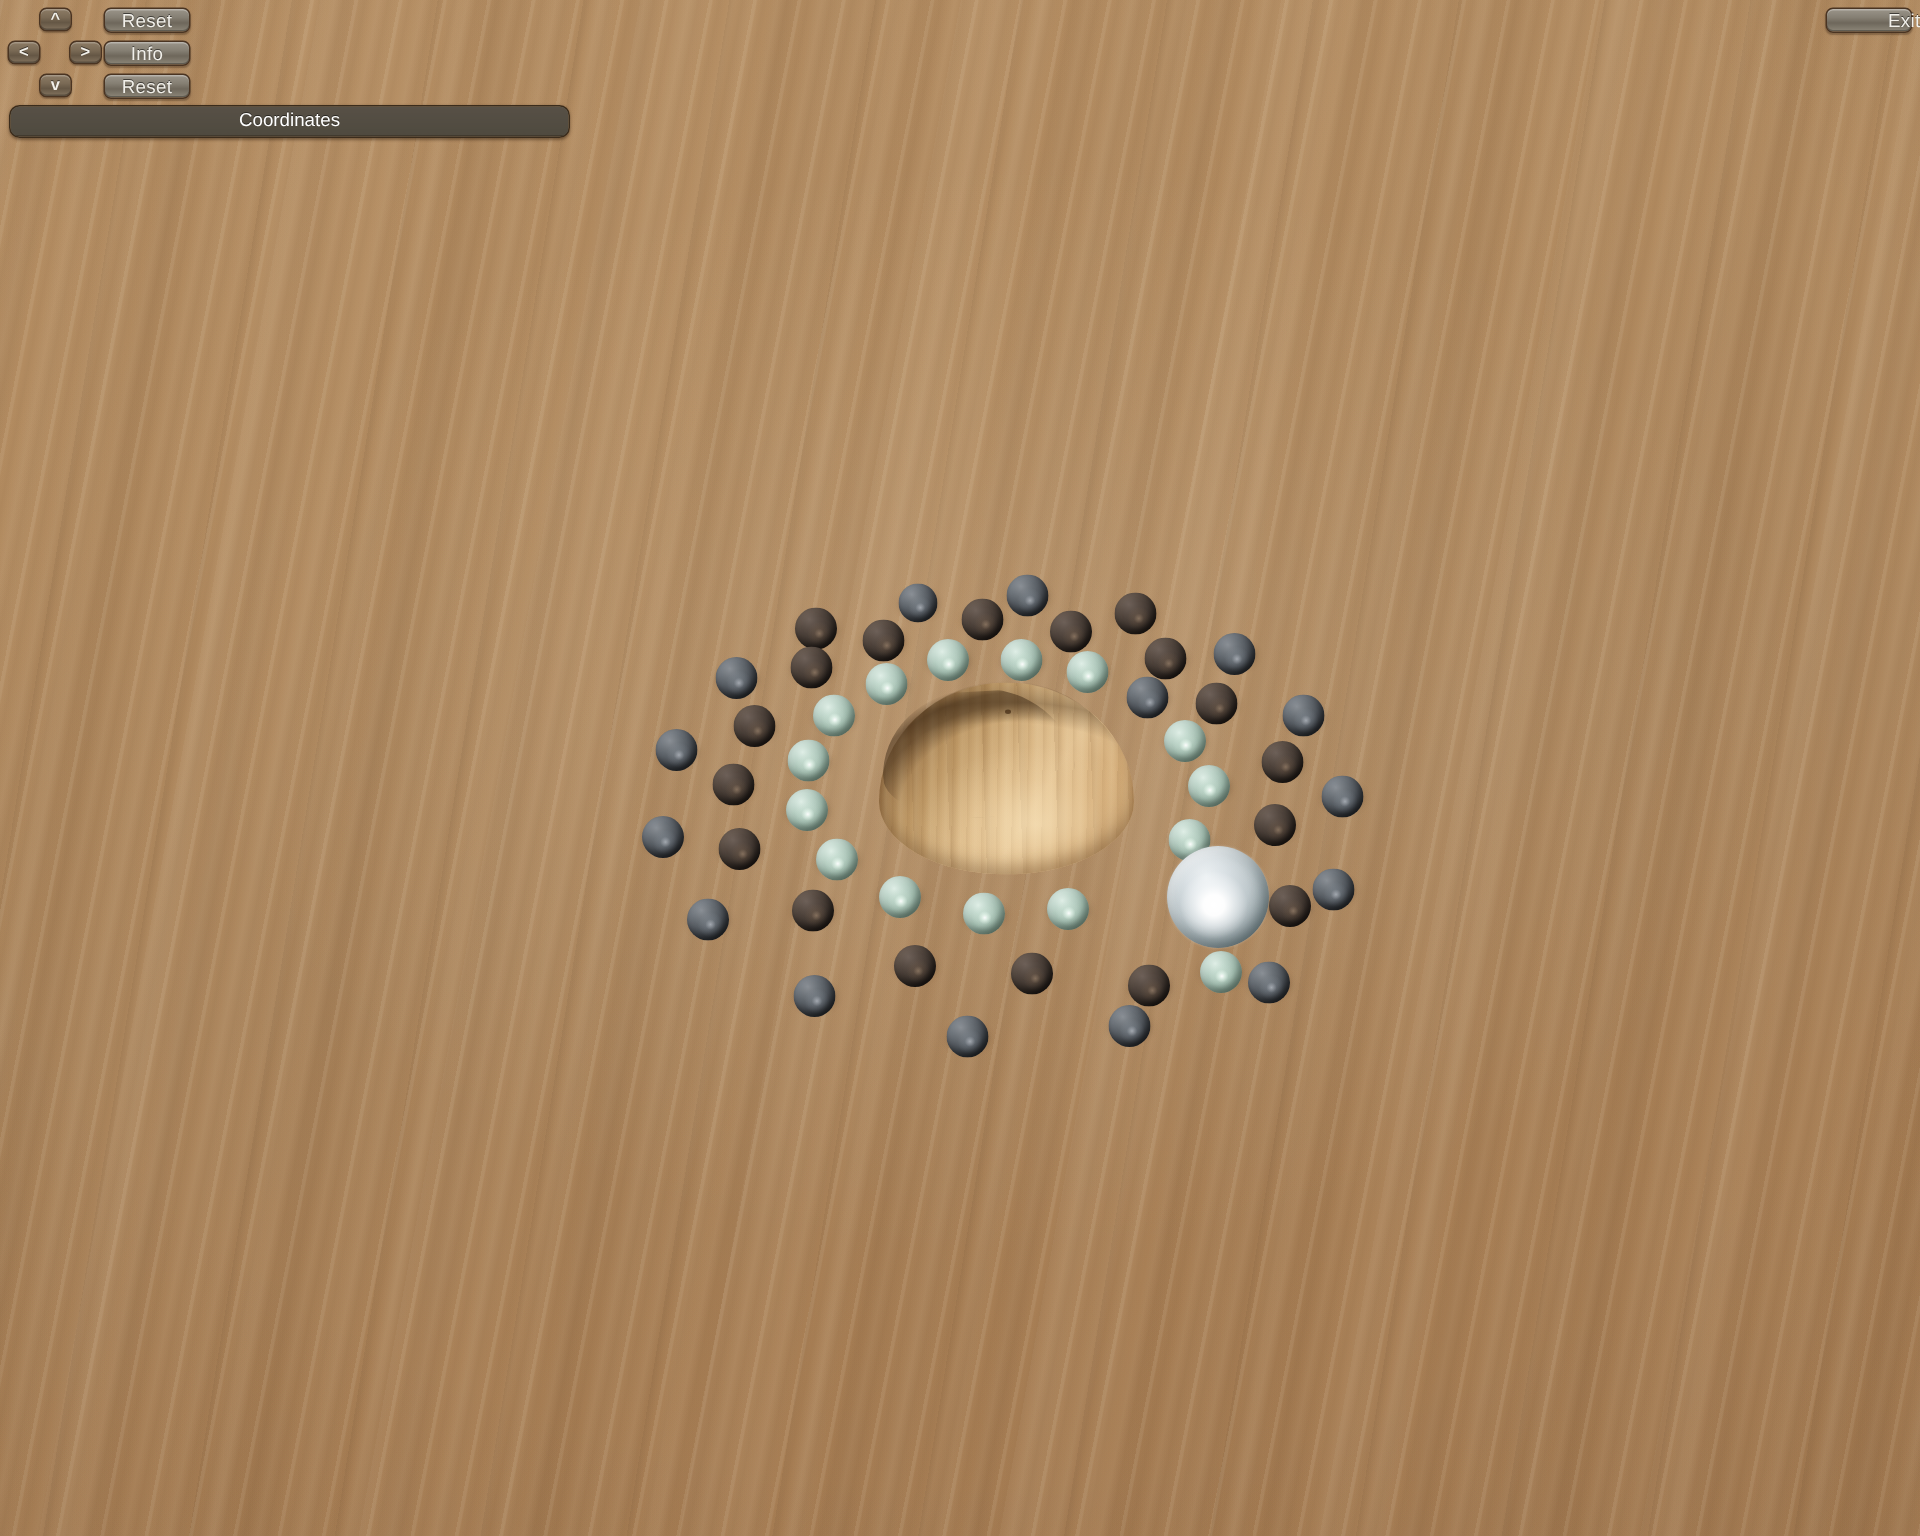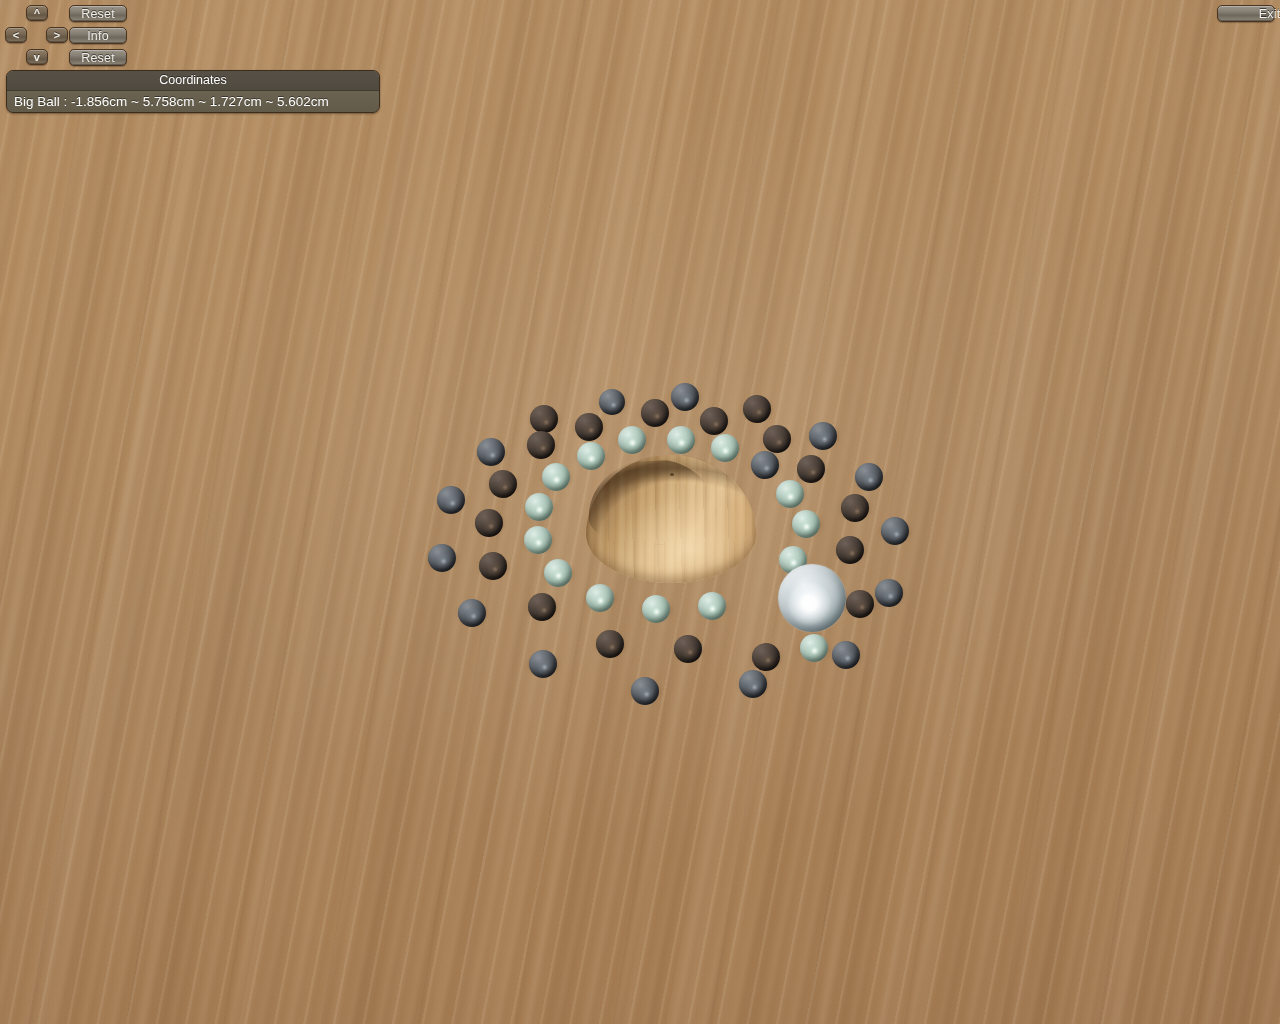--- a/index.html
+++ b/index.html
@@ -376,16 +376,15 @@
   <div class="btn btn-wide" style="left:69px; top:49px;">
     <span>Reset</span>
   </div>
 
   <div class="btn btn-wide" style="left:1217px; top:5px;padding-left:47px;">
     <span>Exit</span>
   </div>
 
   <div id="coord-panel">
     <div id="coord-title">Coordinates</div>
-    <div class="coord-line">Big Ball : -1.856cm ~ 5.758cm ~ 1.727cm ~ 5.602cm</div>
   </div>
 
 </div>
 
 </body></html>

